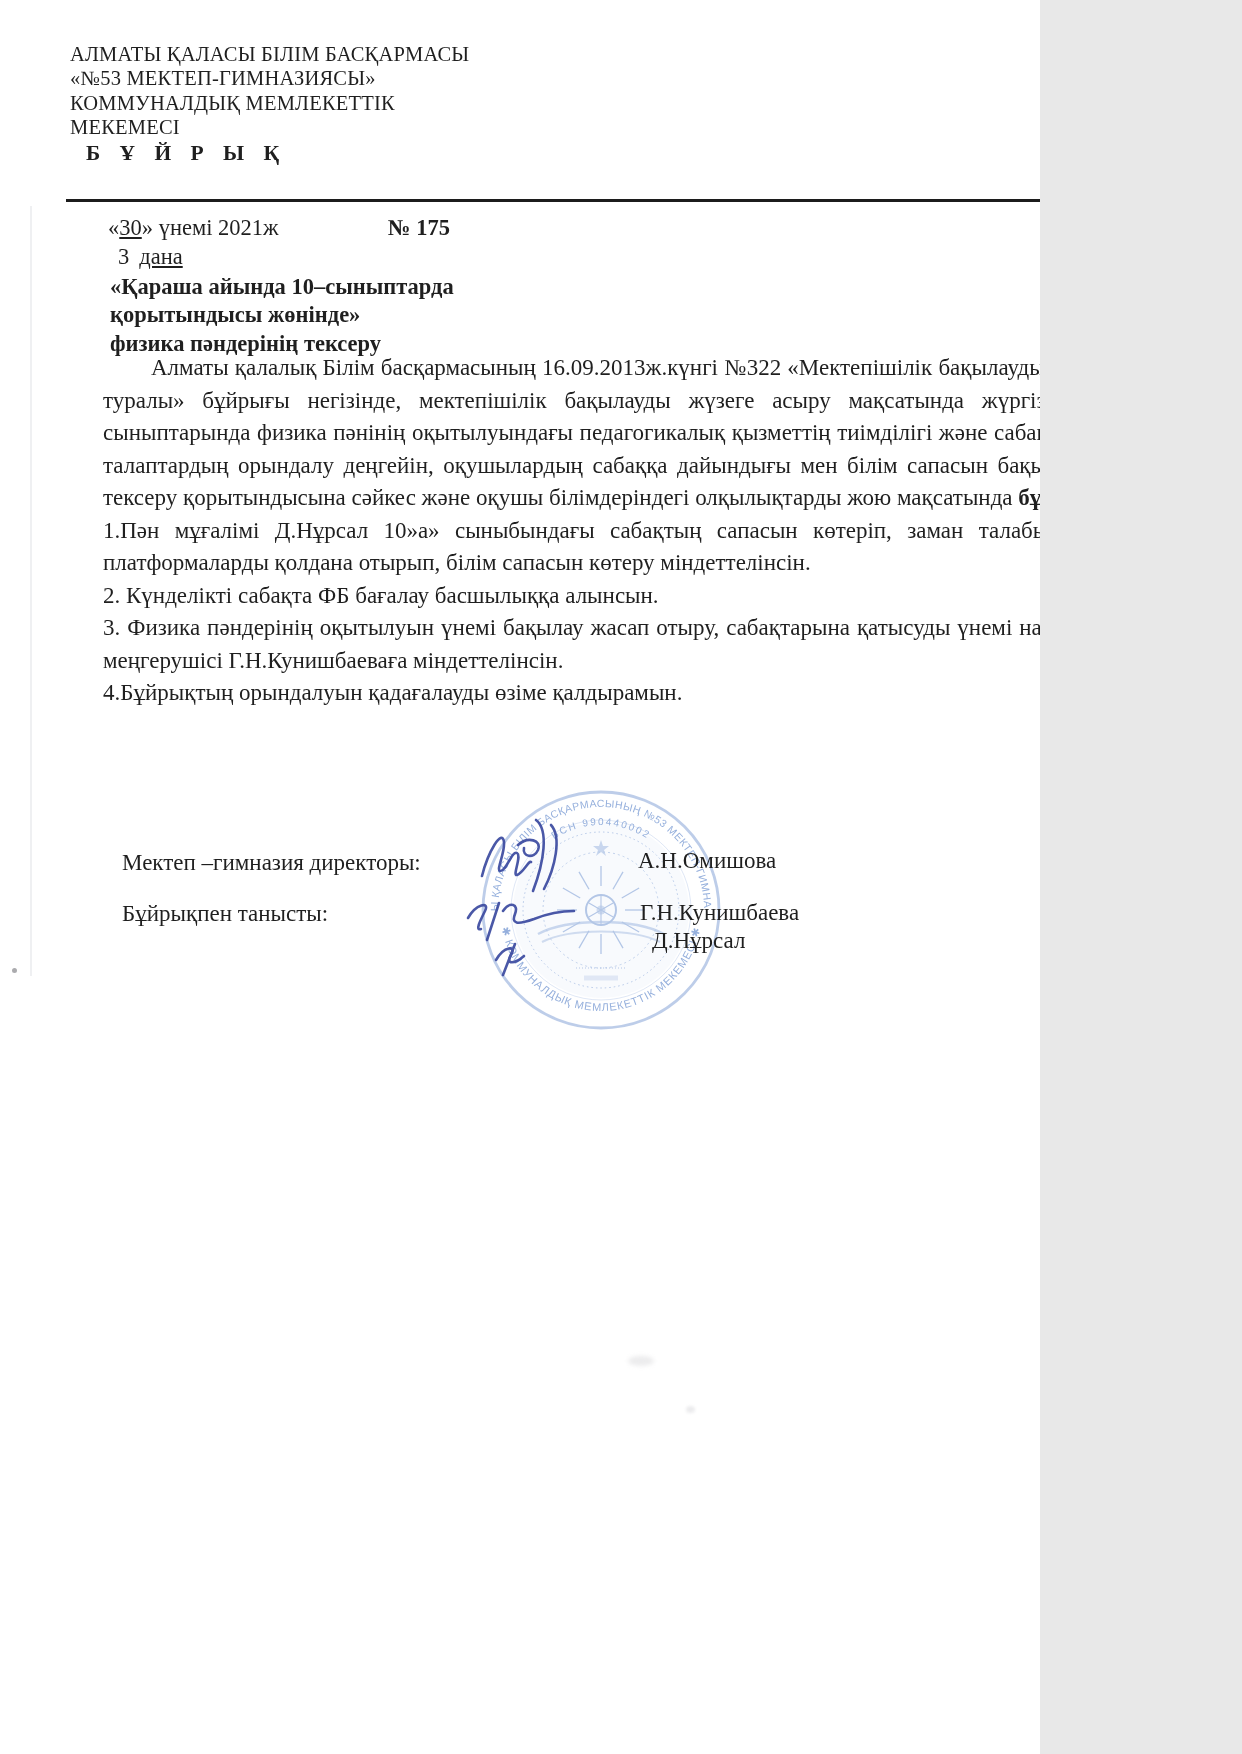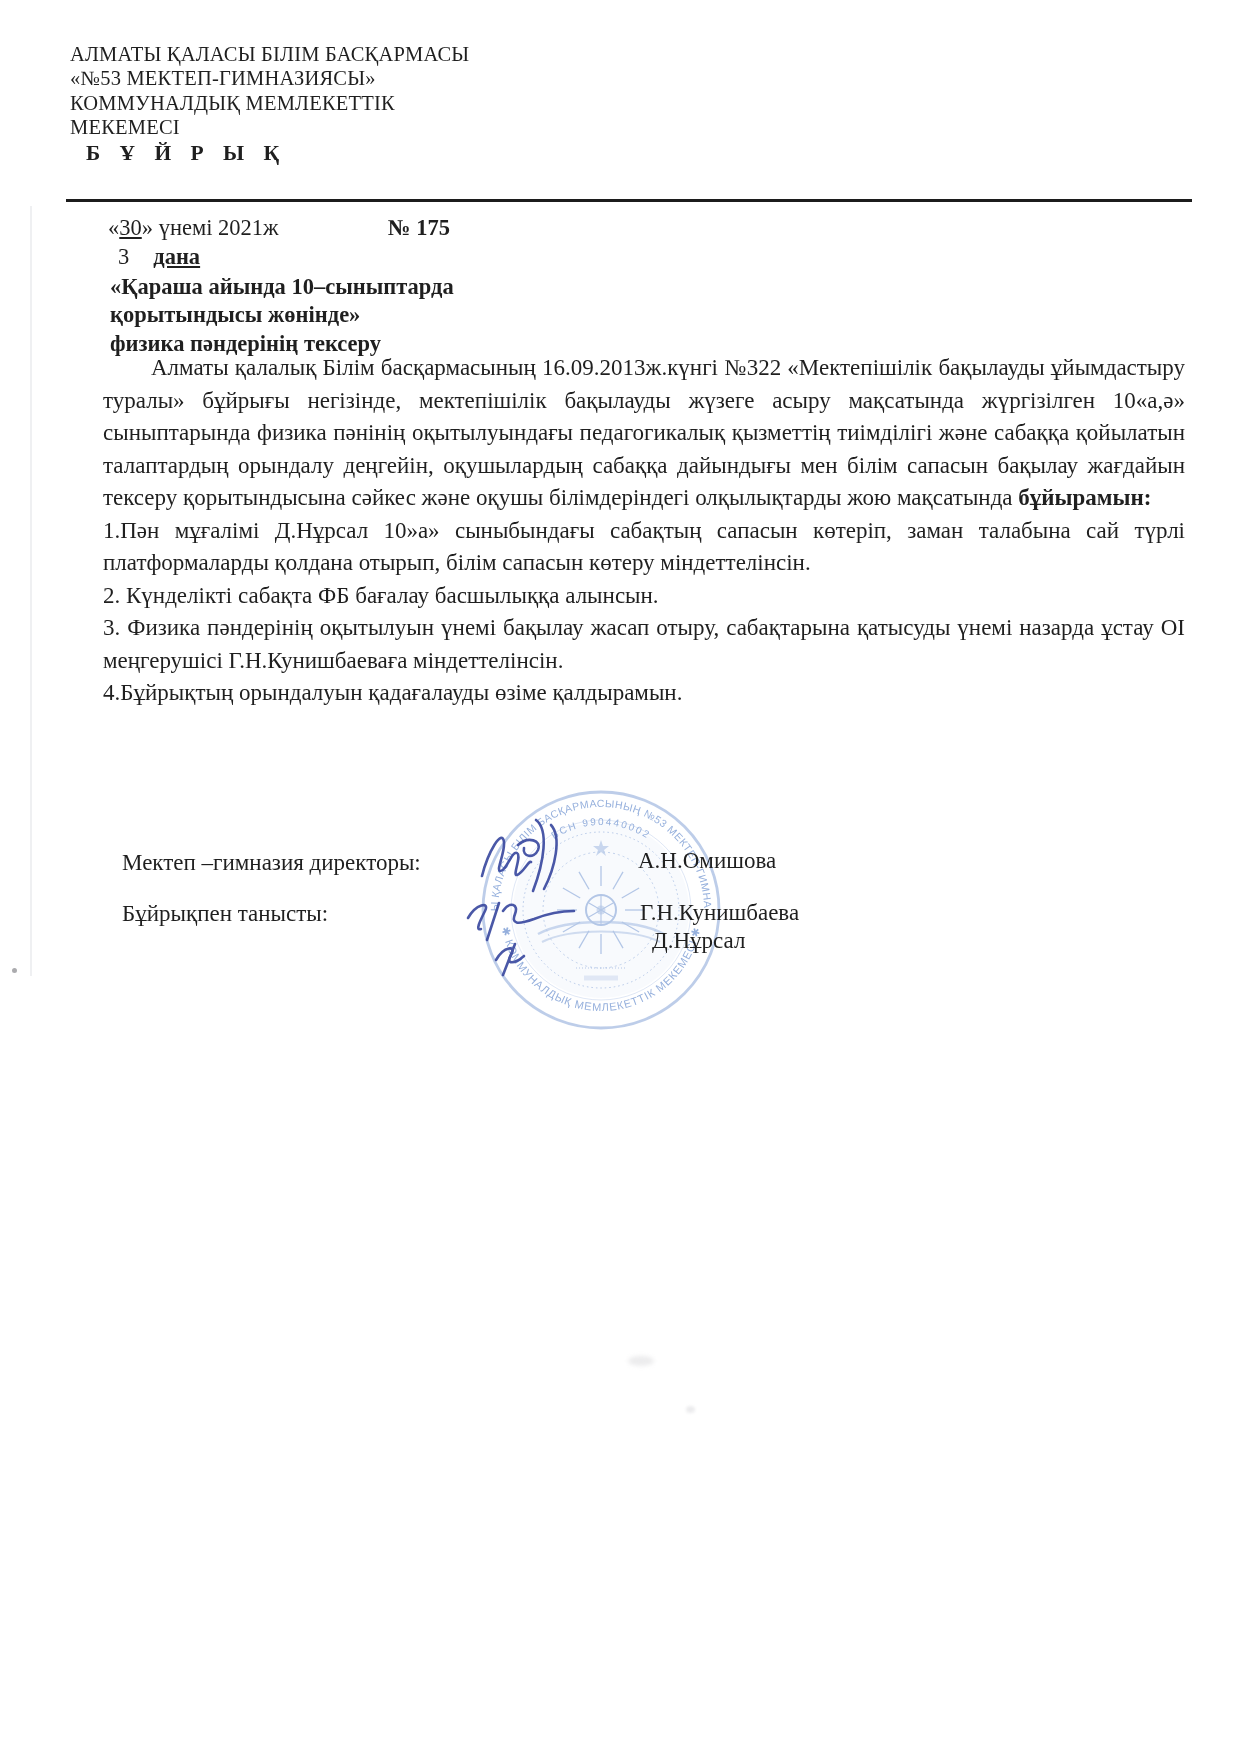--- a/index.html
+++ b/index.html
@@ -1,39 +1,39 @@
 <!DOCTYPE html>
 <html><head>
 <meta charset="utf-8">
 <style>
   html,body{margin:0;padding:0;background:#e8e8e8;}
   .page{
     position:relative;
-    width:1242px;height:1754px;
+    width:1040px;height:1754px;
     background:#ffffff;
     font-family:"Liberation Serif","DejaVu Serif",serif;
     color:#1f1f1f;
     overflow:hidden;
   }
   
   .org-block{position:absolute;top:42px;font-size:20.5px;line-height:24.4px;letter-spacing:.2px;}
   .org-kk{left:70px;width:520px;}
   .org-ru{left:640px;width:560px;}
   .doc-type{font-weight:bold;margin-top:1px;}
   .doc-type-kk{letter-spacing:7px;margin-left:16px;font-size:21.5px;}
   .doc-type-ru{letter-spacing:8px;margin-left:82px;font-size:20.5px;}
   .rule{position:absolute;left:66px;top:199px;width:1126px;height:3px;background:#1c1c1c;}
   
   .meta{position:absolute;left:108px;top:215px;width:1000px;font-size:22.5px;}
   .meta-line1{position:relative;height:29px;}
   .u{text-decoration:underline;text-align:right;}
   .order-number{position:absolute;left:280px;top:0;font-weight:bold;}
   .meta-line2{height:29px;}
   .copies-count{margin-left:10px;}
-  .copies-word{margin-left:24px;text-decoration:underline;font-weight:bold;}
+  .copies-word{margin-left:10px;text-decoration:underline;}
   
   .subject{position:absolute;left:110px;top:273px;font-weight:bold;font-size:22.5px;line-height:28.4px;}
   
   .bodytext{position:absolute;left:103px;top:352px;width:1082px;font-size:23px;line-height:32.5px;text-align:justify;}
   .bodytext p{margin:0;}
   .para{text-indent:48px;}
   .directive{font-weight:bold;}
   
   .sig-label,.sig-name{position:absolute;font-size:23px;white-space:nowrap;}
   .lbl-director{left:122px;top:850px;}

